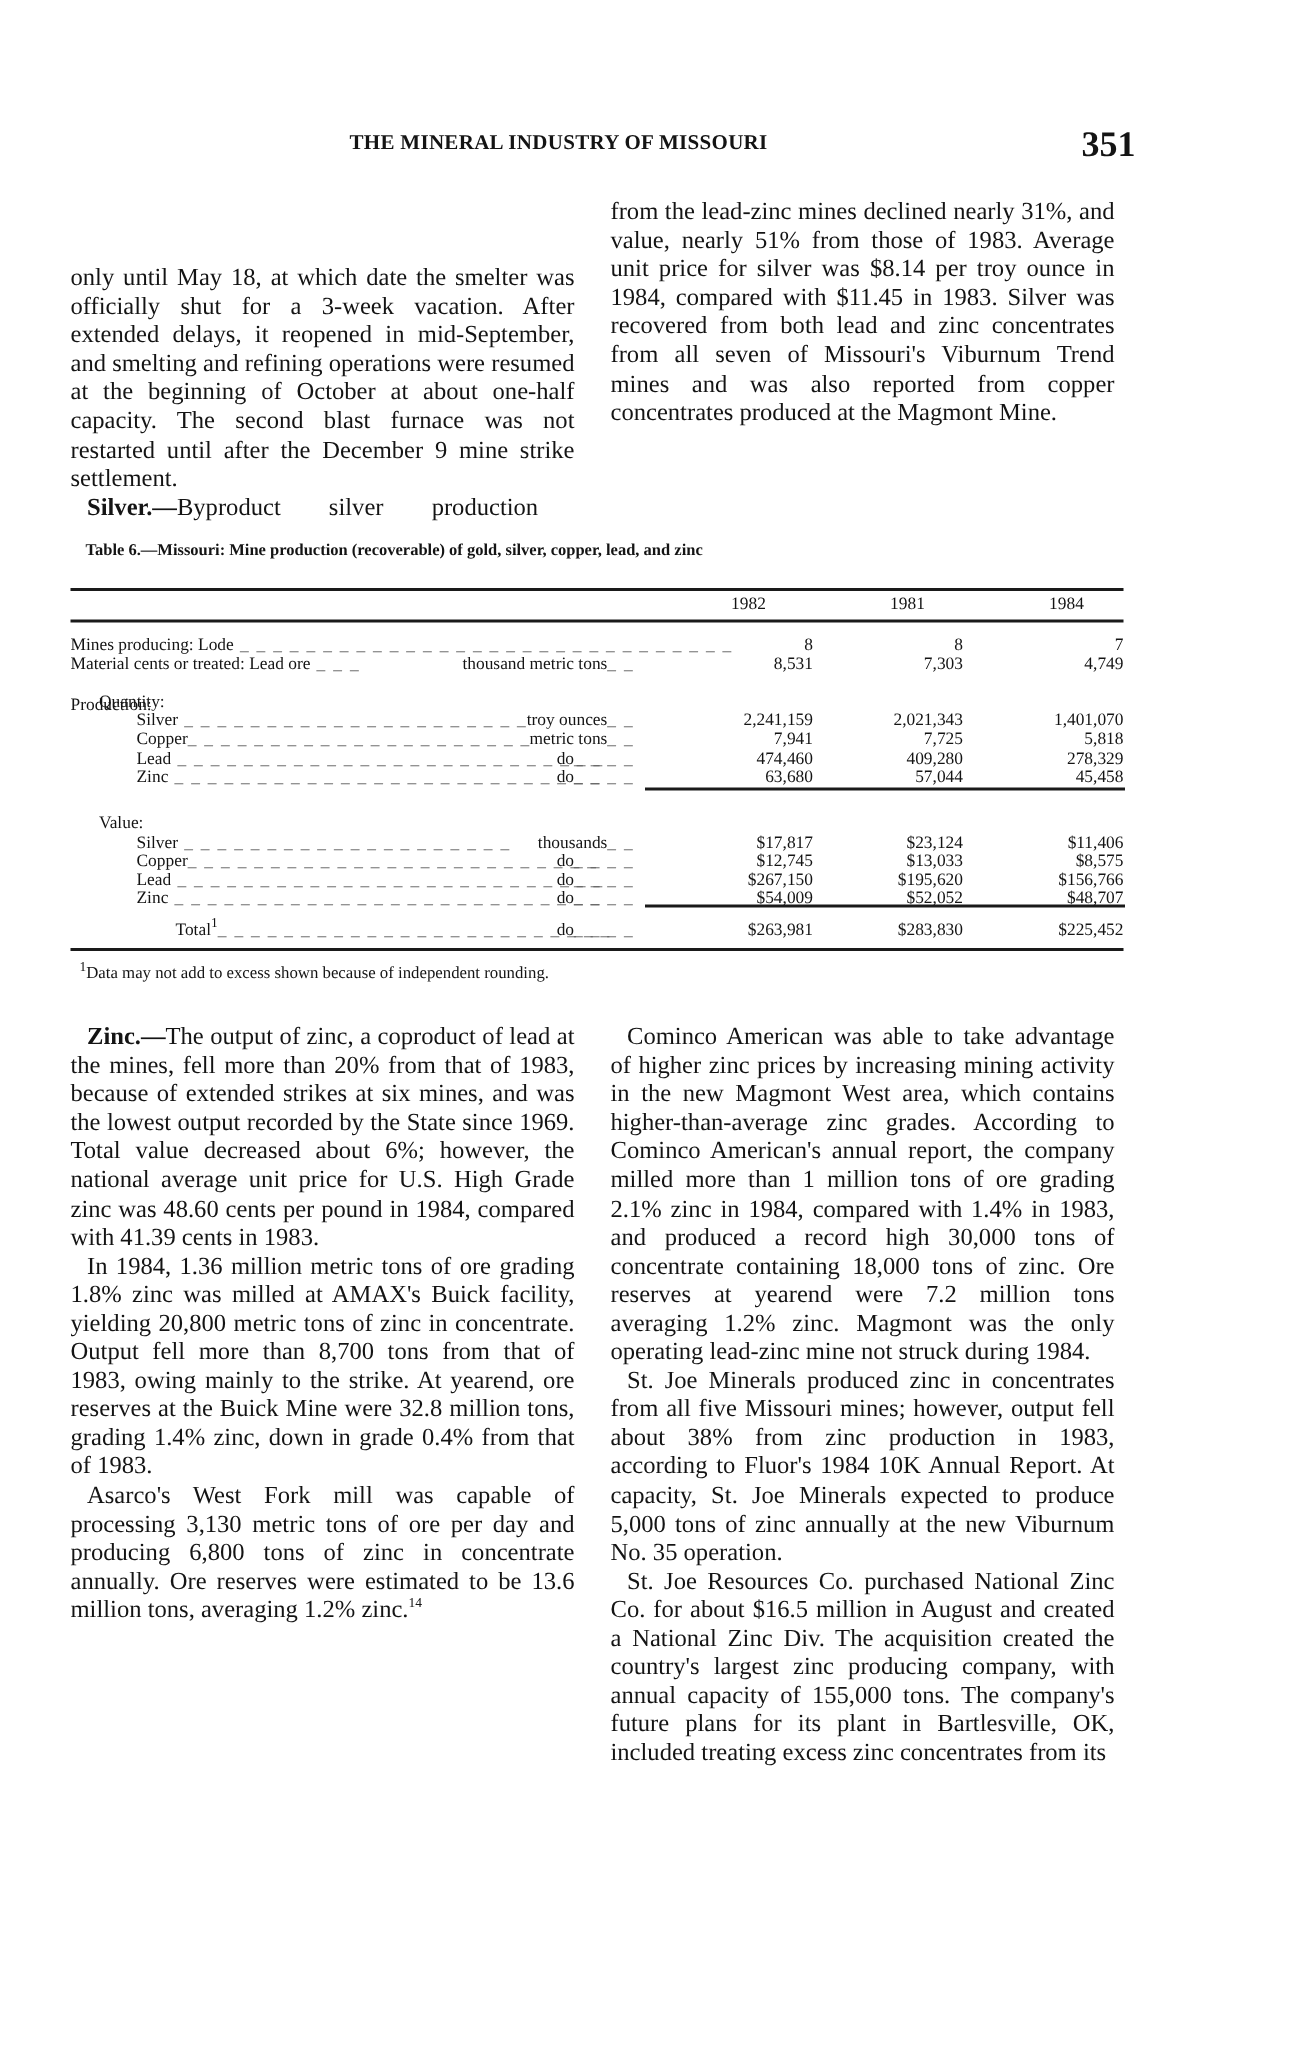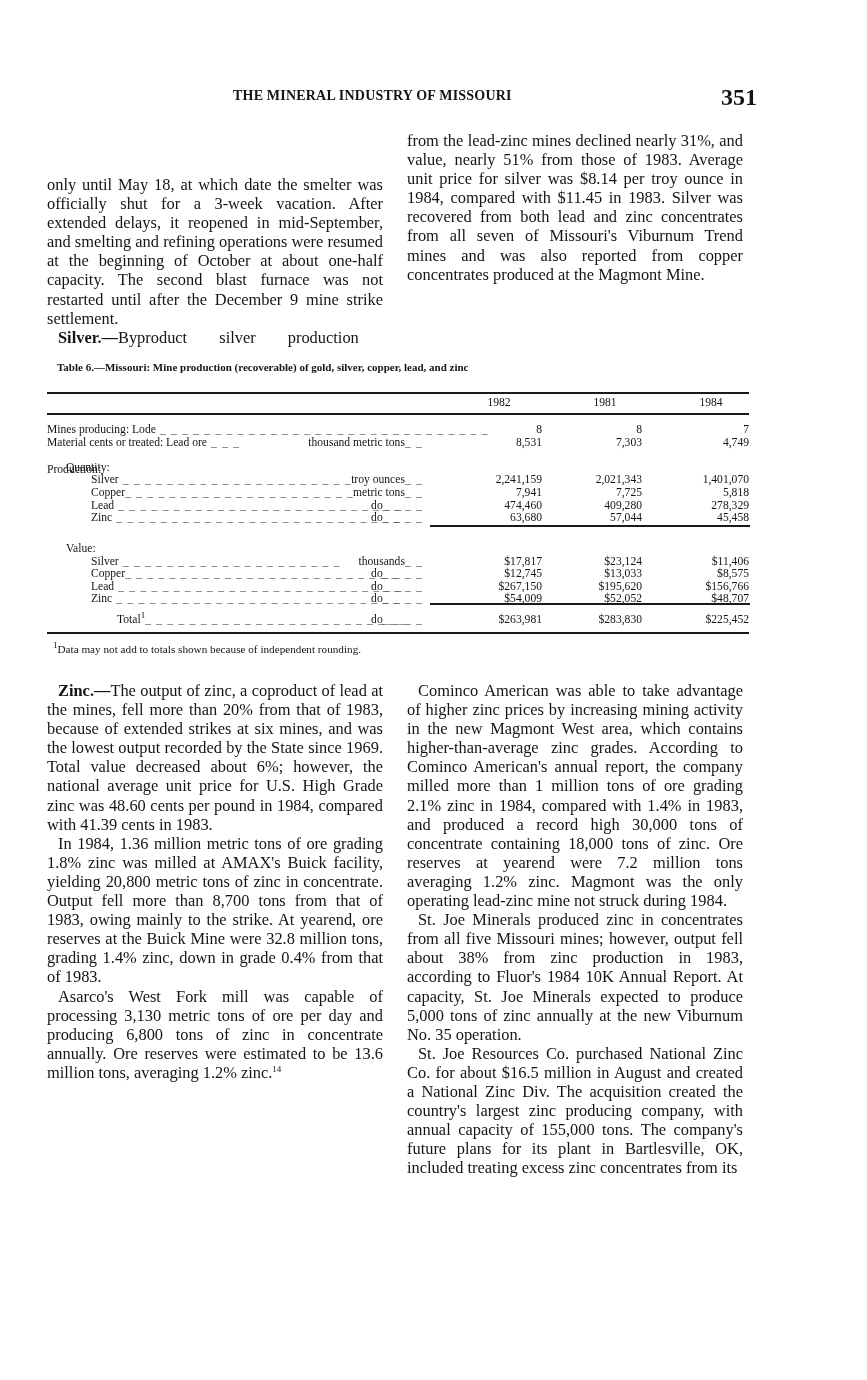--- a/index.html
+++ b/index.html
@@ -176,21 +176,21 @@
 
   <div class="row" style="top:219px;">
     <span class="lbl i3"><span>Total</span><span class="sup">1</span><span class="leader">_ _ _ _ _ _ _ _ _ _ _ _ _ _ _ _ _ _ _ _ _ _ _ _</span></span>
     <span class="unit"><span>do</span><span class="leader">_ _ _ _</span></span>
     <span class="v v0">$263,981</span>
     <span class="v v1">$283,830</span>
     <span class="v v2">$225,452</span>
   </div>
 </div>
 
-<div class="footnote"><span class="sup">1</span><span>Data may not add to totals shown because of independent rounding.</span></div>
+<div class="footnote"><span class="sup">1</span><span>Data may not add to excess shown because of independent rounding.</span></div>
 
 <div class="col" id="bot-left">
   <p class="ind"><b>Zinc.</b><b>—</b><span>The output of zinc, a coproduct of lead at the mines, fell more than 20% from that of 1983, because of extended strikes at six mines, and was the lowest output recorded by the State since 1969. Total value decreased about 6%; however, the national average unit price for U.S. High Grade zinc was 48.60 cents per pound in 1984, compared with 41.39 cents in 1983.</span></p>
   <p class="ind">In 1984, 1.36 million metric tons of ore grading 1.8% zinc was milled at AMAX's Buick facility, yielding 20,800 metric tons of zinc in concentrate. Output fell more than 8,700 tons from that of 1983, owing mainly to the strike. At yearend, ore reserves at the Buick Mine were 32.8 million tons, grading 1.4% zinc, down in grade 0.4% from that of 1983.</p>
   <p class="ind"><span>Asarco's West Fork mill was capable of processing 3,130 metric tons of ore per day and producing 6,800 tons of zinc in concentrate annually. Ore reserves were estimated to be 13.6 million tons, averaging 1.2% zinc.</span><span class="sup">14</span></p>
 </div>
 
 <div class="col" id="bot-right">
   <p class="ind">Cominco American was able to take advantage of higher zinc prices by increasing mining activity in the new Magmont West area, which contains higher-than-average zinc grades. According to Cominco American's annual report, the company milled more than 1 million tons of ore grading 2.1% zinc in 1984, compared with 1.4% in 1983, and produced a record high 30,000 tons of concentrate containing 18,000 tons of zinc. Ore reserves at yearend were 7.2 million tons averaging 1.2% zinc. Magmont was the only operating lead-zinc mine not struck during 1984.</p>
   <p class="ind">St. Joe Minerals produced zinc in concentrates from all five Missouri mines; however, output fell about 38% from zinc production in 1983, according to Fluor's 1984 10K Annual Report. At capacity, St. Joe Minerals expected to produce 5,000 tons of zinc annually at the new Viburnum No. 35 operation.</p>

